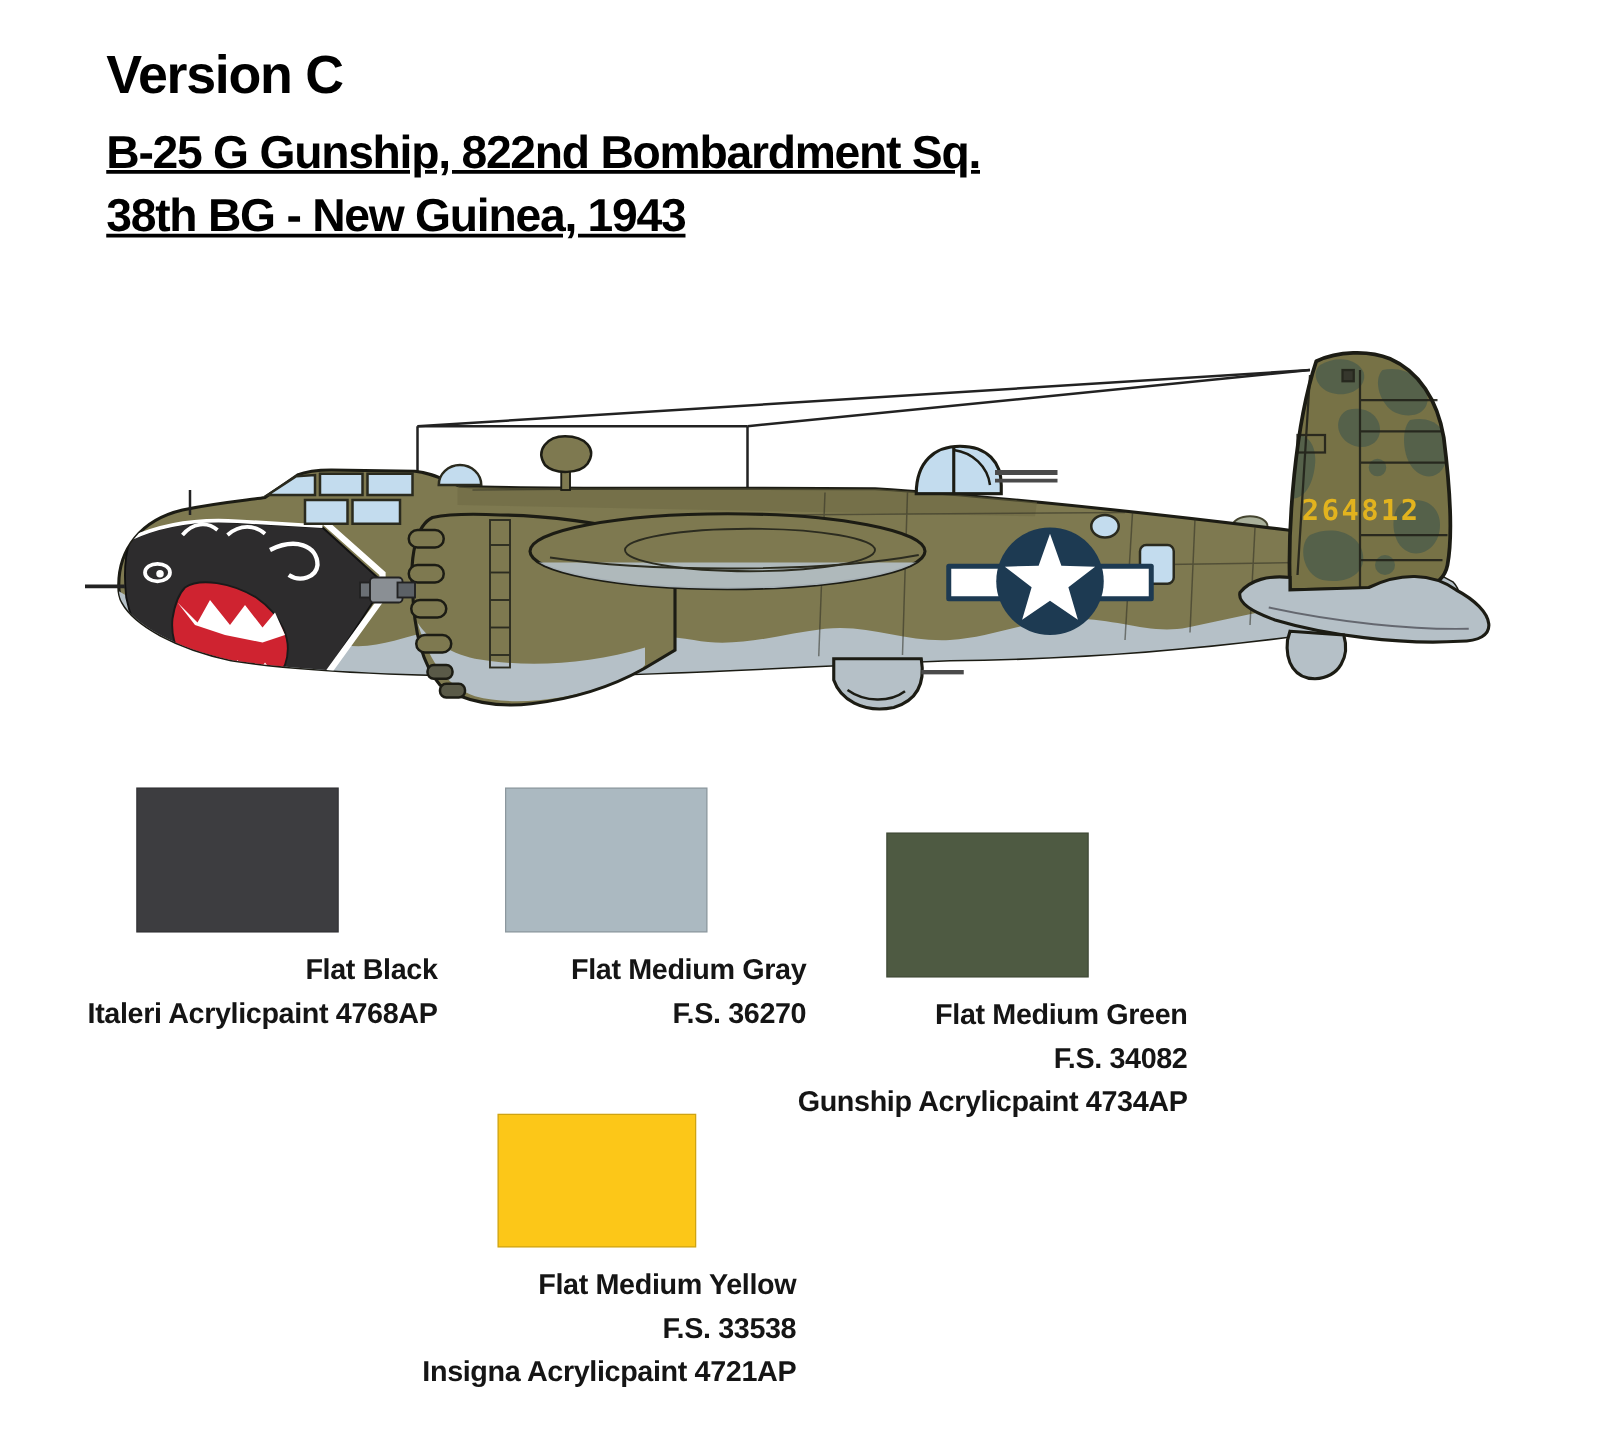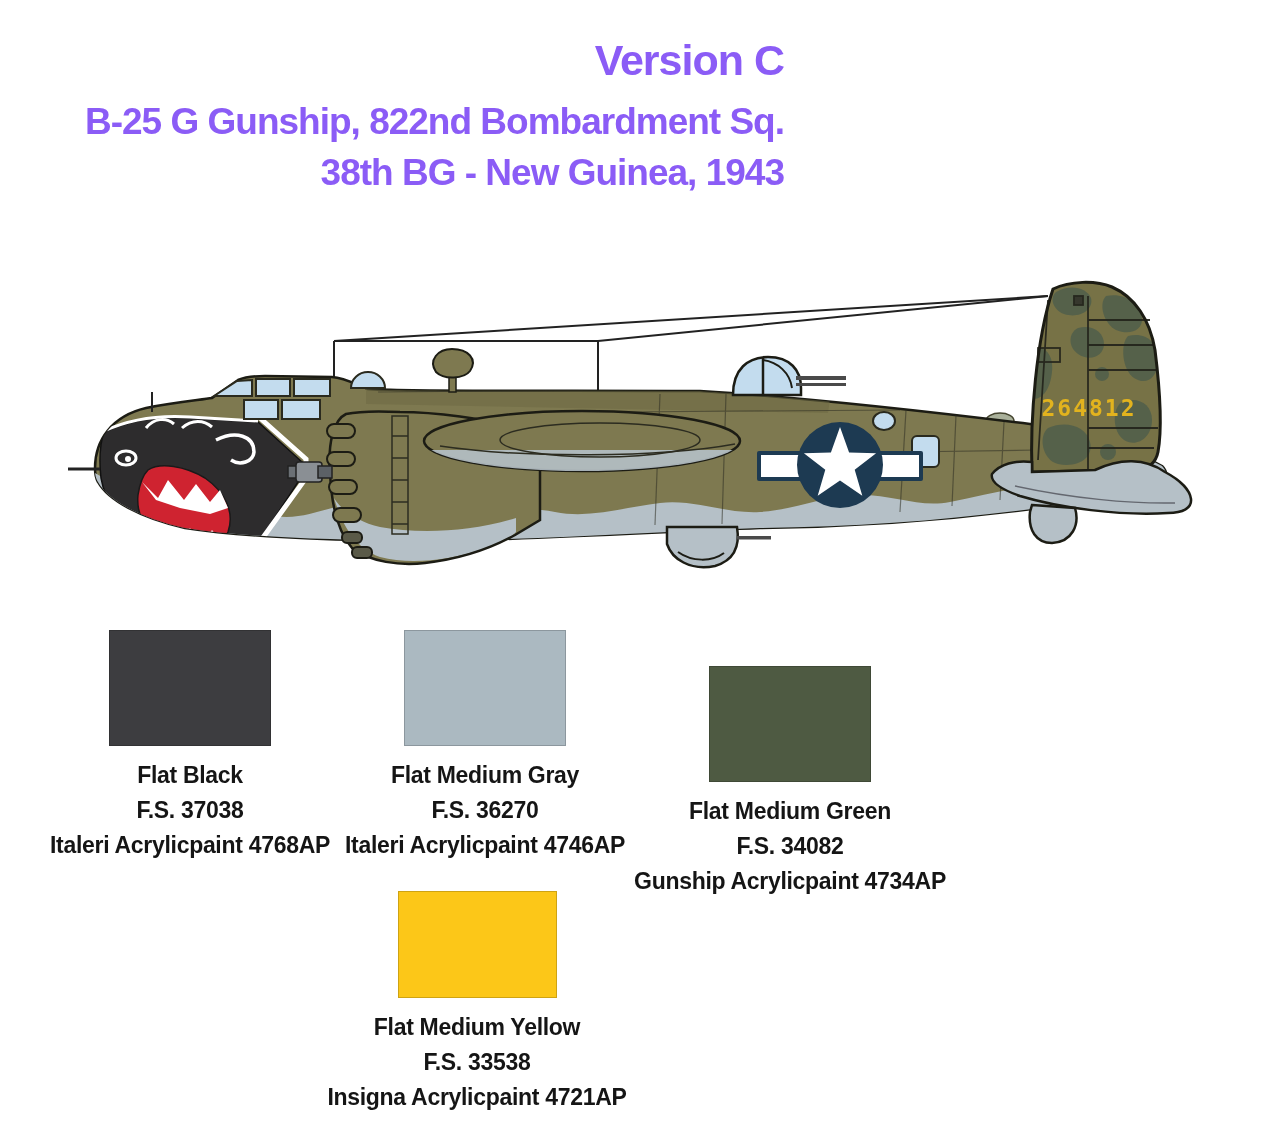--- a/index.html
+++ b/index.html
@@ -1,28 +1,28 @@
 <!DOCTYPE html>
 <html><head>
 <meta charset="utf-8">
 <style>
   html,body{margin:0;padding:0;background:#ffffff;}
   body{font-family:"Liberation Sans",sans-serif;}
   #page{position:relative;width:1280px;height:1144px;background:#fff;overflow:hidden;}
 
   
-  .header{position:absolute;left:85px;top:38px;color:#8b5cf6;text-align:right;}
+  .header{position:absolute;left:85px;top:38px;color:#000000;}
   .header .l1{font-size:43px;font-weight:700;letter-spacing:-1px;line-height:1.05;margin-bottom:13px;}
-  .header .l2,.header .l3{font-size:37px;font-weight:700;letter-spacing:-1px;line-height:51px;}
+  .header .l2,.header .l3{font-size:37px;font-weight:700;letter-spacing:-1px;line-height:51px;text-decoration:underline;}
 
   
   #plane-svg{position:absolute;left:0;top:0;}
 
   
-  .swatch-cell{position:absolute;width:320px;text-align:center;}
+  .swatch-cell{position:absolute;width:320px;text-align:right;}
   .swatch-box{margin:0 auto;border:1px solid rgba(0,0,0,0.18);}
   .swatch-box.r1{width:160px;height:114px;}
   .swatch-box.r2{width:157px;height:105px;}
   .swatch-label{margin-top:12px;font-size:23px;font-weight:700;letter-spacing:-0.3px;line-height:35px;color:#151515;}
 </style>
 </head>
 <body>
 
 <div id="page">
 
@@ -207,31 +207,29 @@
     <g>
       <rect x="449" y="372" width="7" height="20" fill="#7e7950" stroke="#1c1c14" stroke-width="1.5"></rect>
       <path d="M 436,372 C 428,360 438,349 452,349 C 468,349 478,359 470,371 C 464,379 444,380 436,372 Z" fill="#7e7950" stroke="#1c1c14" stroke-width="2"></path>
     </g>
   </svg>
 
   <div class="swatch-cell" style="left:30px;top:630px;">
     <div class="swatch-box r1" style="background: rgb(61, 61, 64);"></div>
     <div class="swatch-label">
       <div>Flat Black</div>
-      <div>F.S. 37038</div>
       <div>Italeri Acrylicpaint 4768AP</div>
     </div>
   </div>
 
   <div class="swatch-cell" style="left:325px;top:630px;">
     <div class="swatch-box r1" style="background: rgb(171, 185, 193);"></div>
     <div class="swatch-label">
       <div>Flat Medium Gray</div>
       <div>F.S. 36270</div>
-      <div>Italeri Acrylicpaint 4746AP</div>
     </div>
   </div>
 
   <div class="swatch-cell" style="left:630px;top:630px;margin-top:36px;">
     <div class="swatch-box r1" style="background: rgb(78, 90, 66);"></div>
     <div class="swatch-label">
       <div>Flat Medium Green</div>
       <div>F.S. 34082</div>
       <div>Gunship Acrylicpaint 4734AP</div>
     </div>

